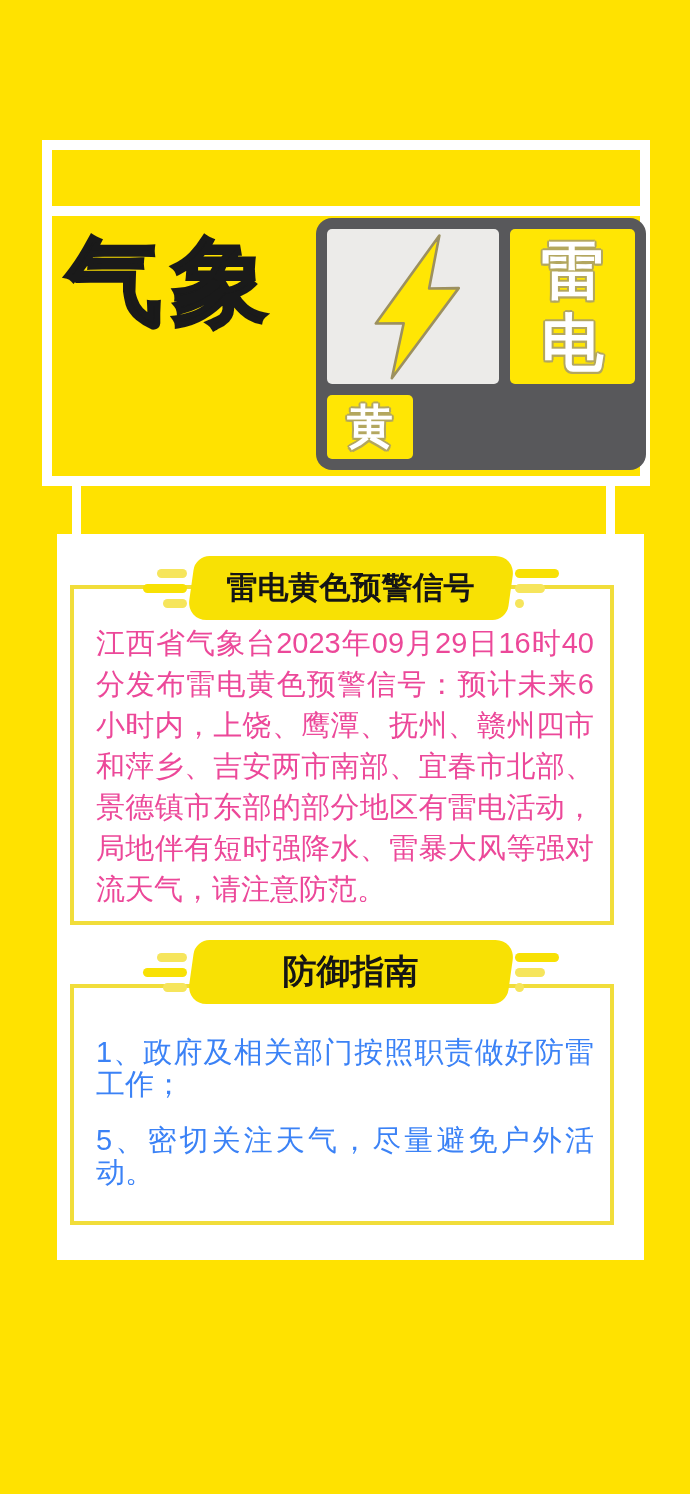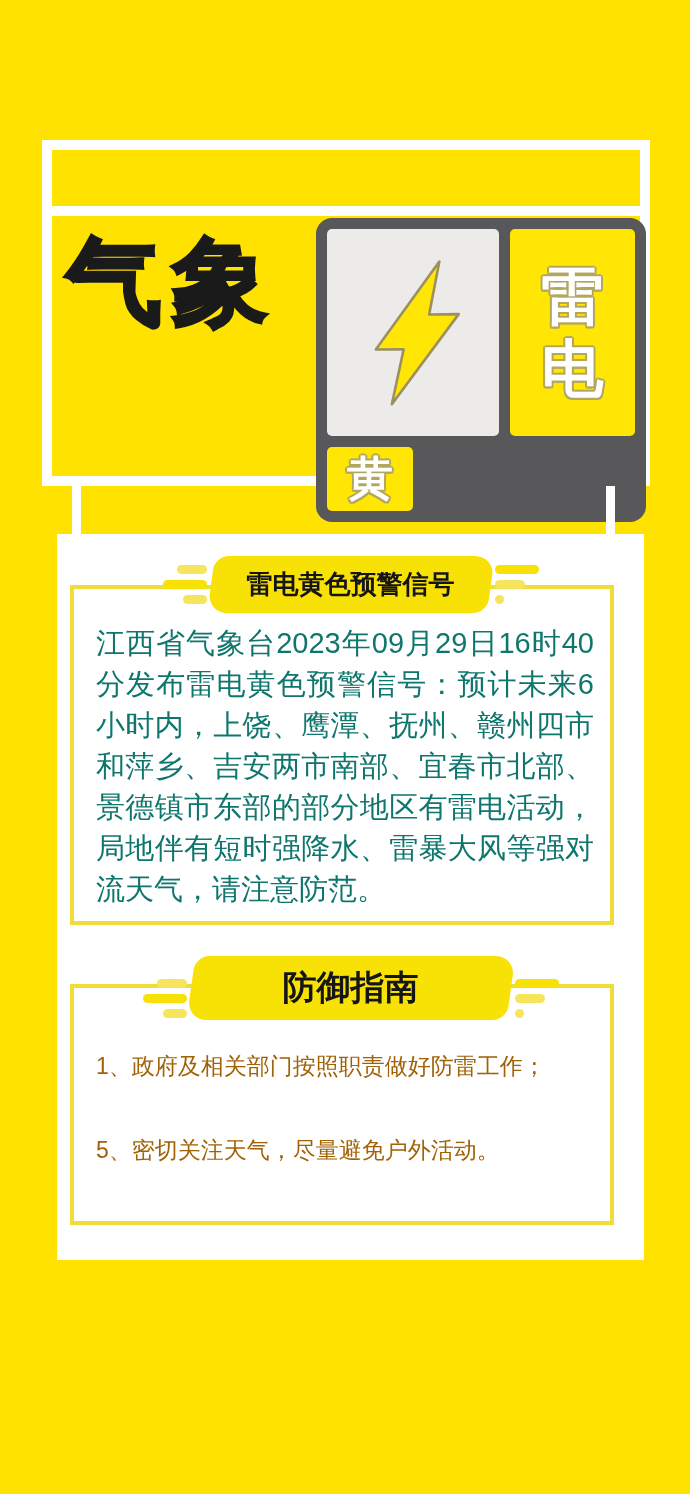--- a/index.html
+++ b/index.html
@@ -23,21 +23,21 @@
     margin:14px 0 0 14px;
     font-size:96px;line-height:104px;font-weight:700;
     color:#1A1A1A;letter-spacing:10px;
     -webkit-text-stroke:3px #1A1A1A;
     white-space:nowrap;
   }
 
   
   .sign{
     margin-left:auto;margin-right:-6px;margin-top:2px;
-    width:330px;height:304px;background:#58585B;border-radius:16px;
+    width:330px;height:252px;background:#58585B;border-radius:16px;
     box-sizing:border-box;padding:11px;
     display:flex;flex-direction:column;gap:11px;
   }
   .sign-row1{flex:1;display:flex;gap:11px;}
   .sign-row2{height:64px;display:flex;gap:11px;}
   .cell{border-radius:5px;display:flex;align-items:center;justify-content:center;}
   .bolt-cell{width:172px;background:#ECEBE9;}
   .zh-cell{flex:1;background:#FFE604;}
   .level-cell{width:86px;background:#FFE604;}
   .en-cell{flex:1;background:#FFE604;}
@@ -62,47 +62,47 @@
   }
   .ybox{
     position:absolute;left:13px;width:544px;
     border:4px solid #F1DD3A;box-sizing:border-box;
   }
   .ybox1{top:51px;height:340px;}
   .ybox2{top:450px;height:241px;}
 
   .alert-text{
     margin:0;padding:34px 16px 0 22px;
-    font-size:29px;line-height:41px;color:#0f766e;
+    font-size:29px;line-height:41px;color:#ec4899;
     text-align:justify;
   }
   .guide-item{
     margin:0 16px 0 22px;
-    font-size:23px;line-height:60px;color:#a16207;text-align:justify;
+    font-size:29px;line-height:32px;color:#3b82f6;text-align:justify;
   }
   .guide-item-1{margin-top:48px;}
   .guide-item-2{margin-top:24px;}
 
   
   .badge-row{
     position:absolute;left:0;width:100%;z-index:2;
     display:flex;align-items:center;justify-content:center;gap:10px;
   }
   .badge-row-1{top:24px;}
-  .badge-row-2{top:424px;align-items:flex-end;}
+  .badge-row-2{top:408px;}
   .badge{
     position:relative;z-index:1;
     color:#151515;font-weight:bold;text-align:center;white-space:nowrap;
   }
   .badge::before{
     content:"";position:absolute;inset:-2px -6px;z-index:-1;
     background:#F8E104;transform:skewX(-8deg);
     border-radius:14px 20px 14px 20px;
   }
-  .badge-1{font-size:26px;padding:9px 30px;}
+  .badge-1{font-size:31px;padding:9px 30px;}
   .badge-2{font-size:34px;padding:7px 86px;}
   .dash-group{display:flex;flex-direction:column;gap:6px;}
   .dash-left{align-items:flex-end;}
   .dash-right{align-items:flex-start;}
   .dash{height:9px;border-radius:5px;background:#F6E55C;}
   .dash.d1{width:30px;}
   .dash.d2{width:44px;background:#F8E104;}
   .dash.d3{width:24px;}
   .dot{width:9px;height:9px;border-radius:50%;background:#F6E55C;}
 </style>

